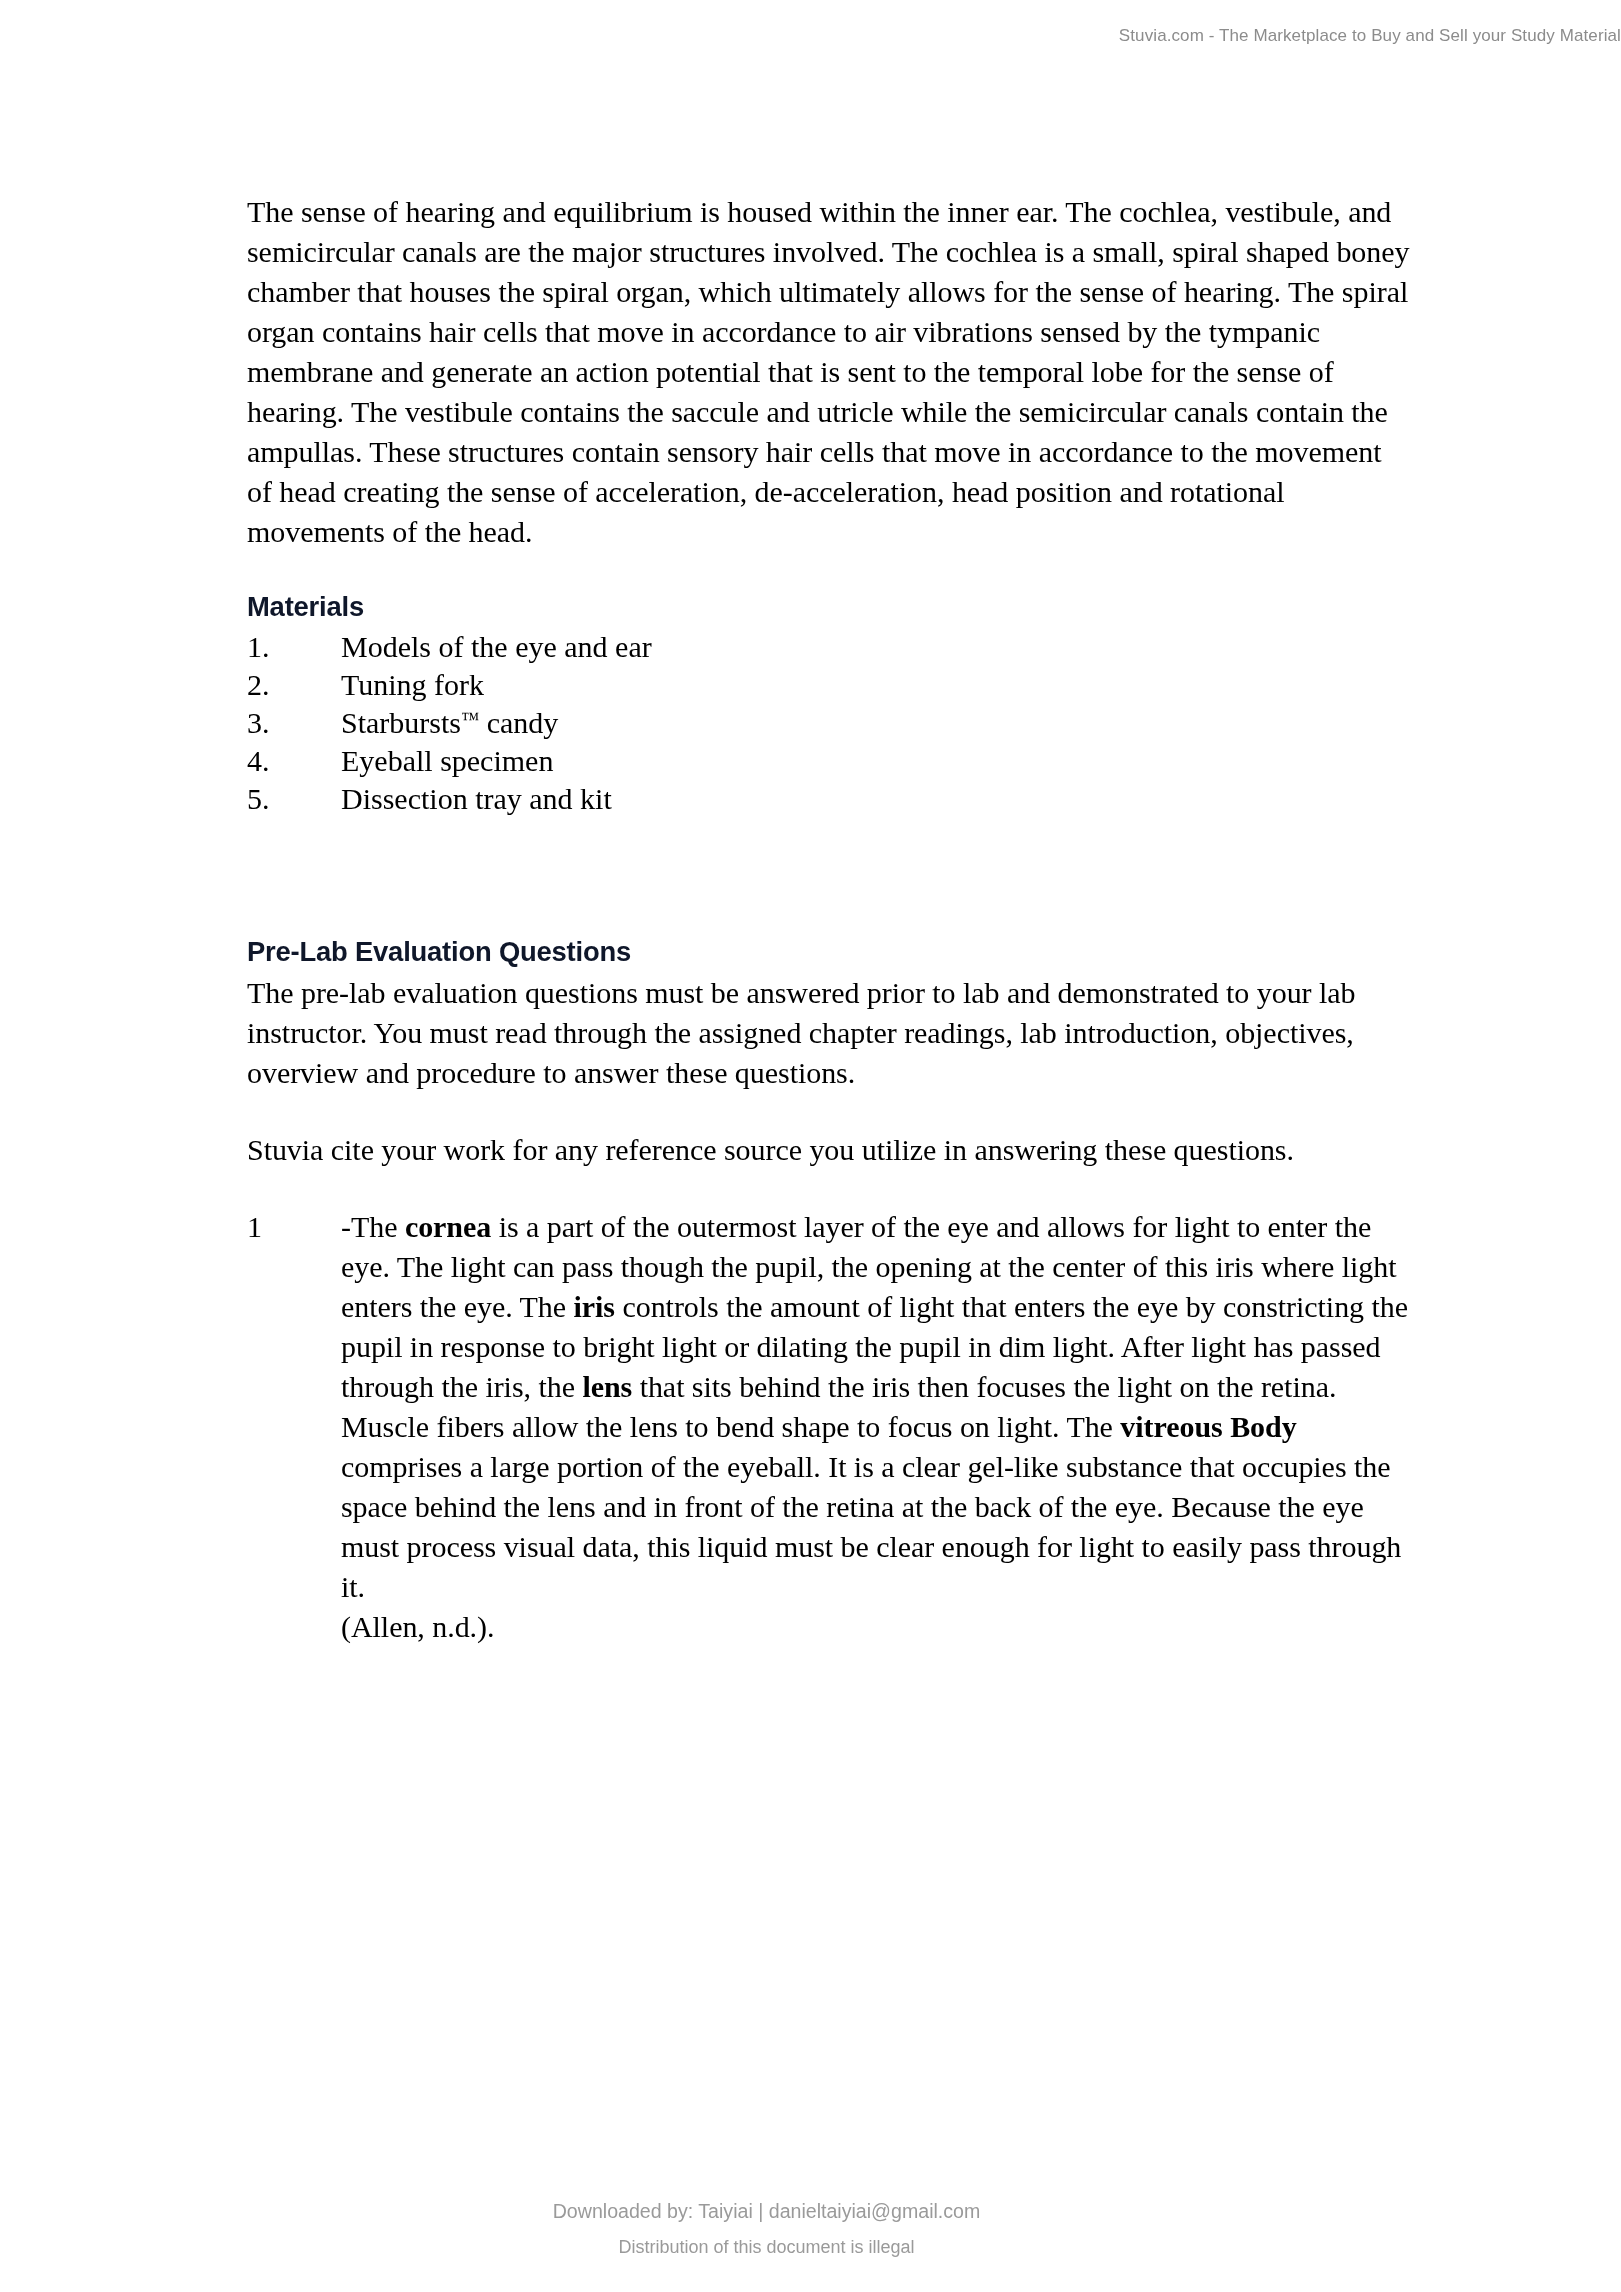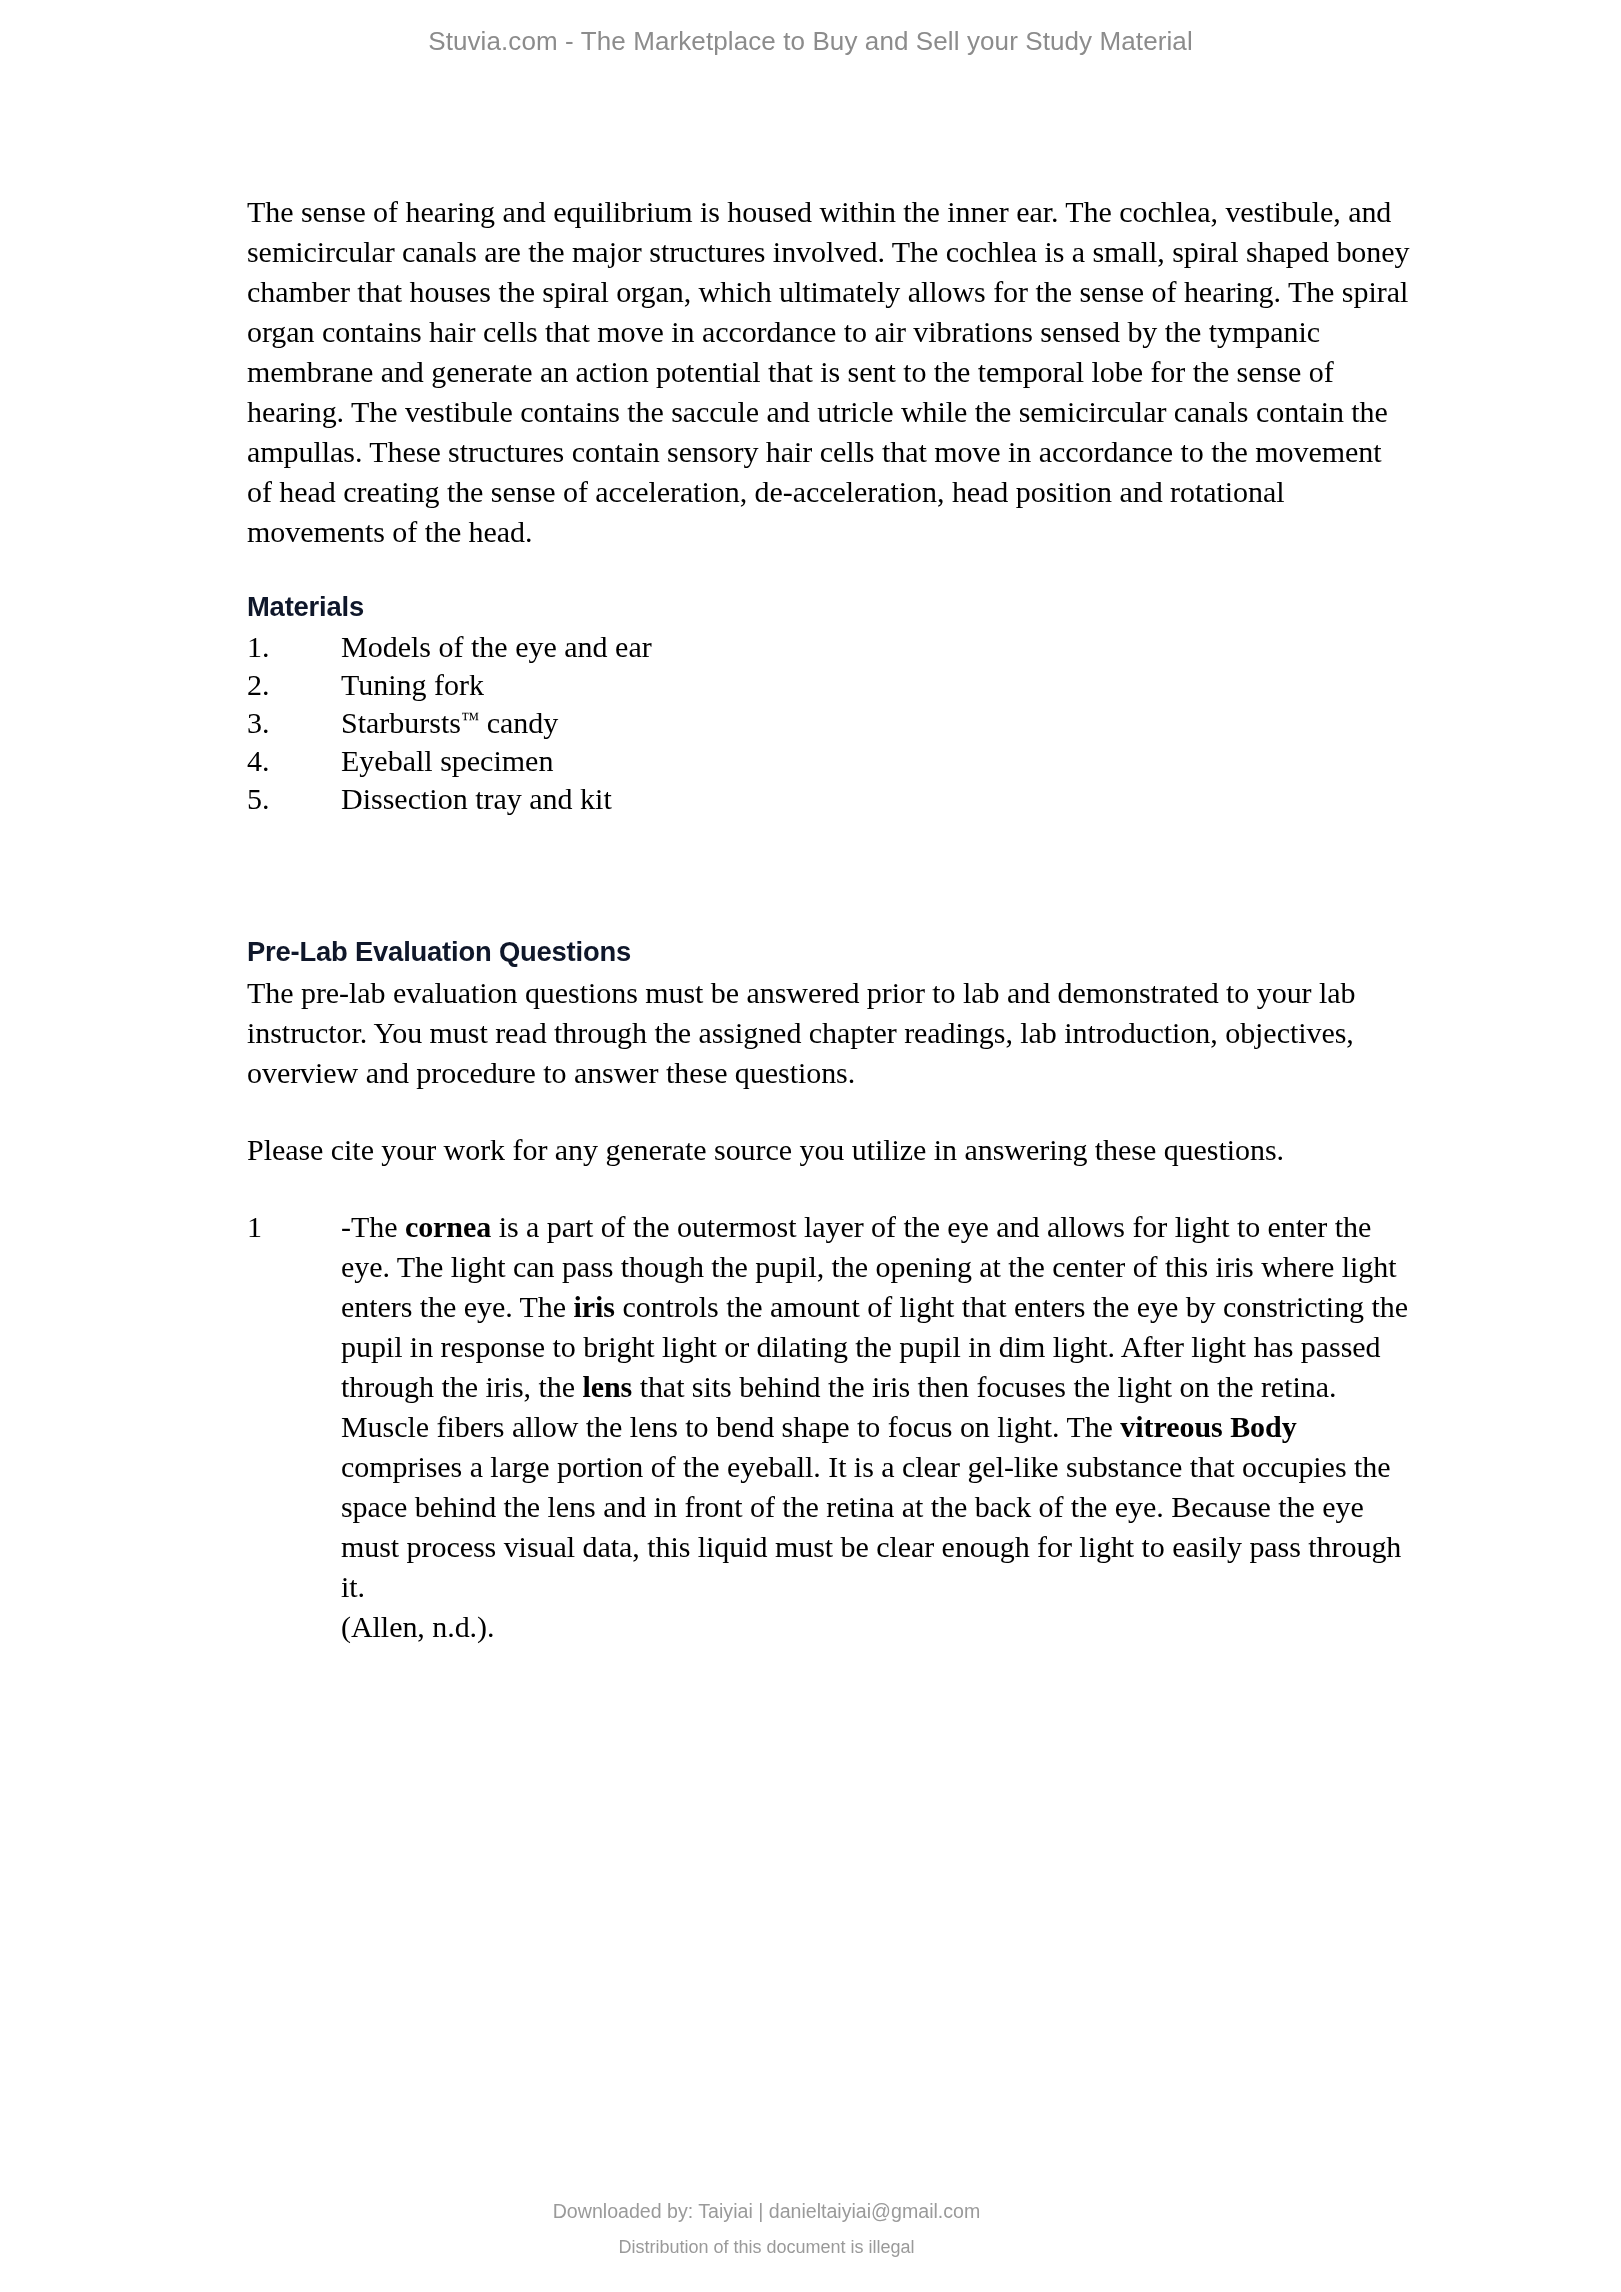--- a/index.html
+++ b/index.html
@@ -20,23 +20,23 @@
     width: 1621px;
     height: 2293px;
     background: #ffffff;
     box-sizing: border-box;
   }
   .watermark-header {
     position: absolute;
     top: 25.5px;
     left: 0;
     width: 1621px;
-    text-align: center;
+    text-align: right;
     font-family: "Liberation Sans", "DejaVu Sans", sans-serif;
-    font-size: 26px;
+    font-size: 17px;
     color: #8c8c8c;
     letter-spacing: 0.1px;
   }
   .content {
     position: absolute;
     left: 247px;
     top: 192px;
     width: 1166px;
   }
   p.body-text {
@@ -159,21 +159,21 @@
         <span class="txt"><span>Dissection tray and kit</span><sup class="tm"></sup><span></span></span>
       </li>
     </ul>
 
     <div class="spacer-lg"></div>
 
     <h2 class="section-heading">Pre-Lab Evaluation Questions</h2>
 
     <p class="body-text">The pre-lab evaluation questions must be answered prior to lab and demonstrated to your lab instructor.  You must read through the assigned chapter readings, lab introduction, objectives, overview and procedure to answer these questions.</p>
 
-    <p class="body-text">Please cite your work for any generate source you utilize in answering these questions.</p>
+    <p class="body-text">Stuvia cite your work for any reference source you utilize in answering these questions.</p>
 
     <div class="qa-block">
       <div class="qa-num">1</div>
       <div class="qa-body">
         <p class="answer" id="answer-1"><span>-The </span><b>cornea</b><span> is a part of the outermost layer of the eye and allows for light to enter the eye. The light can pass though the pupil, the opening at the center of this iris where light enters the eye. The </span><b>iris</b><span> controls the amount of light that enters the eye by constricting the pupil in response to bright light or dilating the pupil in dim light. After light has passed through the iris, the </span><b>lens</b><span> that sits behind the iris then focuses the light on the retina. Muscle fibers allow the lens to bend shape to focus on light. The </span><b>vitreous Body</b><span> comprises a large portion of the eyeball. It is a clear gel-like substance that occupies the space behind the lens and in front of the retina at the back of the eye. Because the eye must process visual data, this liquid must be clear enough for light to easily pass through it.</span></p>
         <p class="citation">(Allen, n.d.).</p>
       </div>
     </div>
 
   </div>

